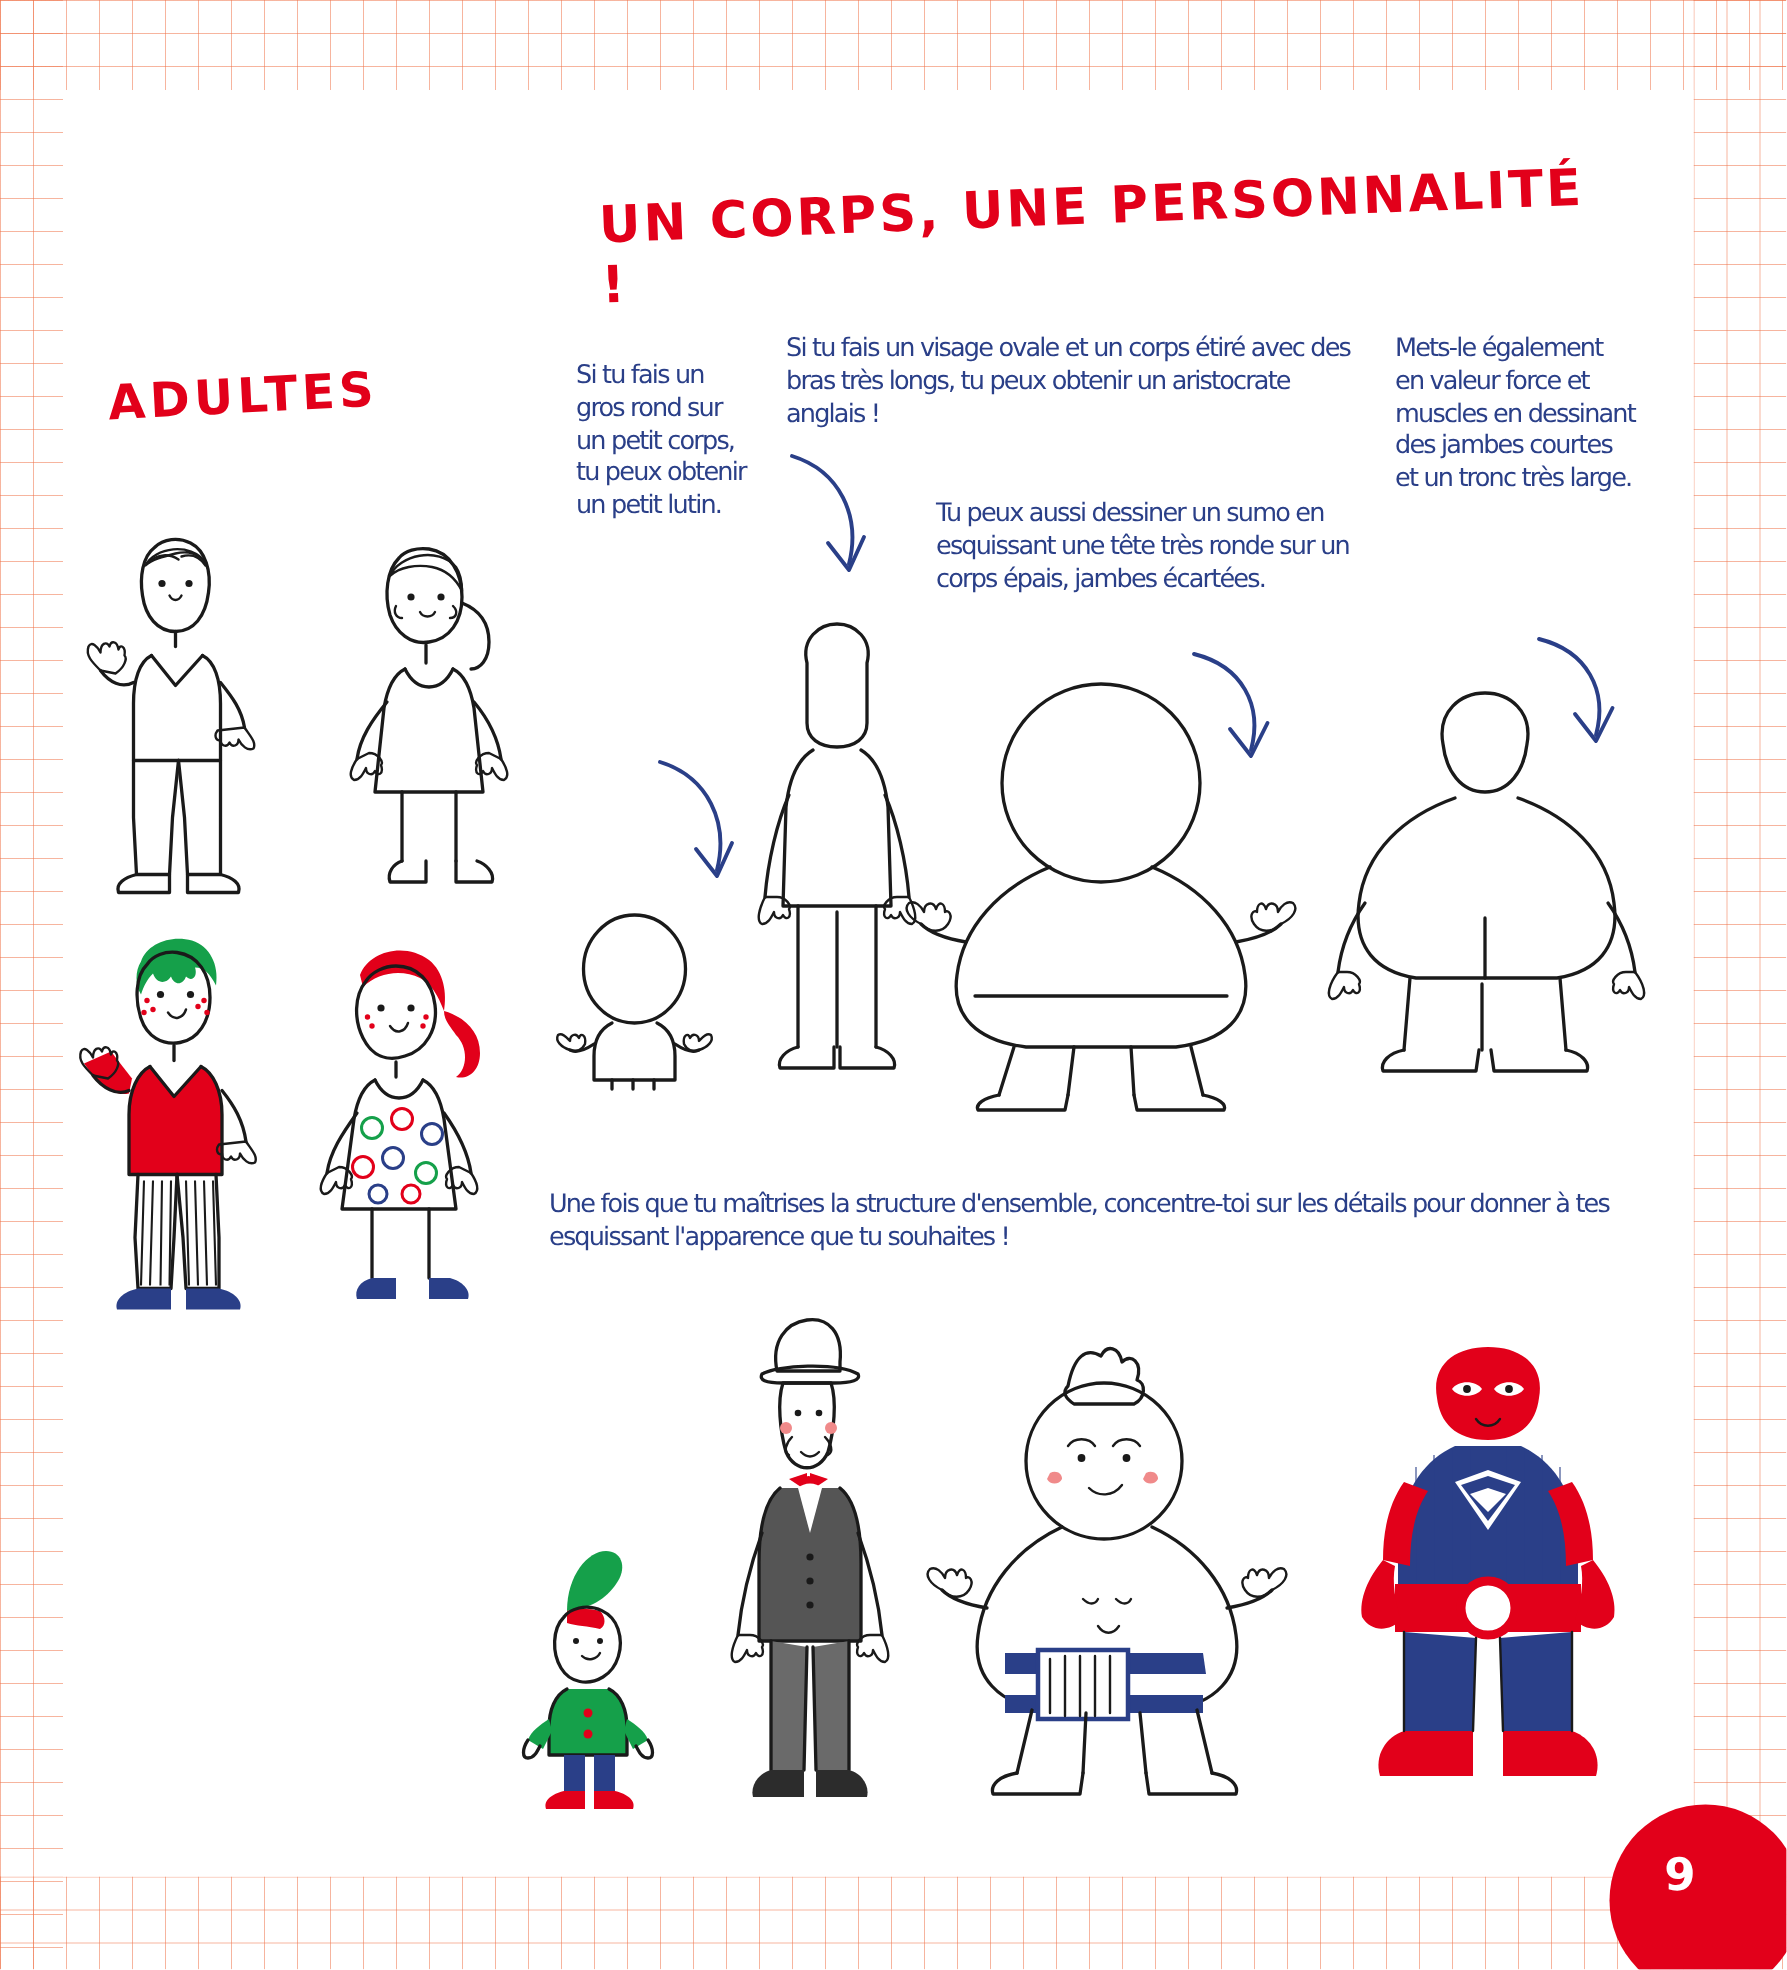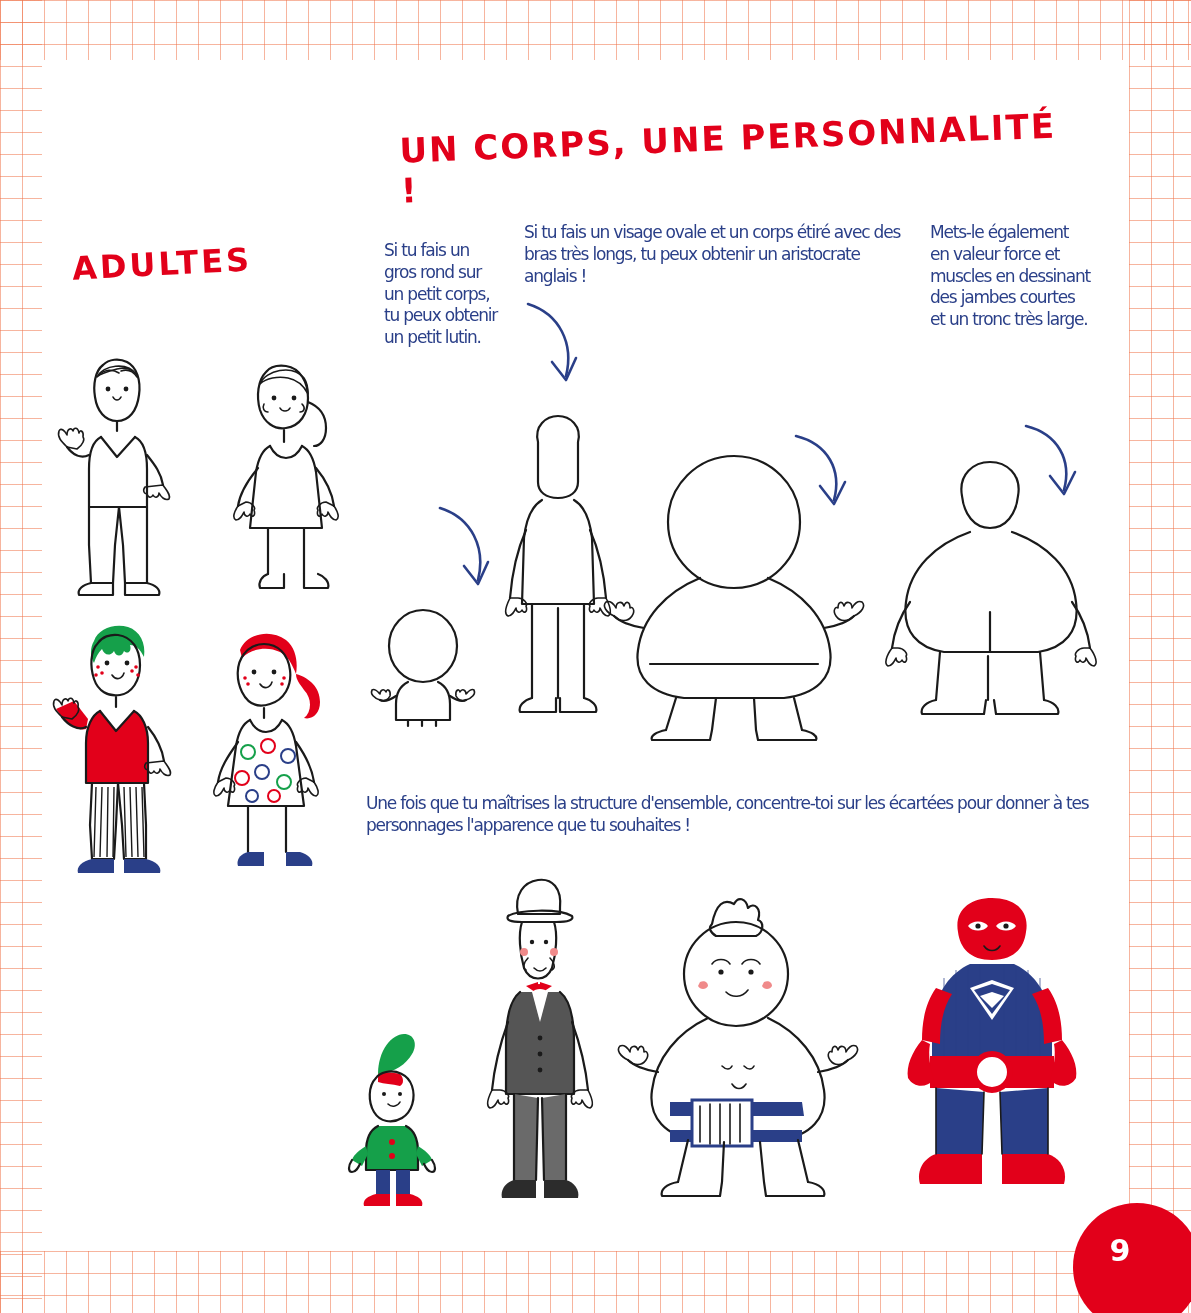--- a/index.html
+++ b/index.html
@@ -121,22 +121,23 @@
   <div class="grid-band grid-bottom"></div>
   <div class="grid-band grid-left"></div>
   <div class="grid-band grid-right"></div>
   <div class="paper-inner"></div>
 
   <div class="title">UN CORPS, UNE PERSONNALITÉ !</div>
   <div class="adultes">ADULTES</div>
 
   <div class="note n1 tight">Si tu fais un gros rond sur un petit corps, tu peux obtenir un petit lutin.</div>
   <div class="note n2 tight">Si tu fais un visage ovale et un corps étiré avec des bras très longs, tu peux obtenir un aristocrate anglais !</div>
+  <div class="note n3 tight">Tu peux aussi dessiner un sumo en esquissant une tête très ronde sur un corps épais, jambes écartées.</div>
   <div class="note n4 tight">Mets-le également en valeur force et muscles en dessinant des jambes courtes et un tronc très large.</div>
-  <div class="note n5 tight">Une fois que tu maîtrises la structure d'ensemble, concentre-toi sur les écartées pour donner à tes personnages l'apparence que tu souhaites !</div>
+  <div class="note n5 tight">Une fois que tu maîtrises la structure d'ensemble, concentre-toi sur les détails pour donner à tes esquissant l'apparence que tu souhaites !</div>
 
   <svg class="fig" style="left:430px; top:500px;" width="70" height="100" viewBox="0 0 70 100">
     <path class="blue" d="M10,8 C42,18 56,48 48,80"></path>
     <path class="blue" d="M34,66 L48,84 L58,62"></path>
   </svg>
   <svg class="fig" style="left:520px; top:298px;" width="70" height="100" viewBox="0 0 70 100">
     <path class="blue" d="M8,6 C40,16 54,46 46,78"></path>
     <path class="blue" d="M32,64 L46,82 L56,60"></path>
   </svg>
   <svg class="fig" style="left:790px; top:430px;" width="70" height="90" viewBox="0 0 70 90">

